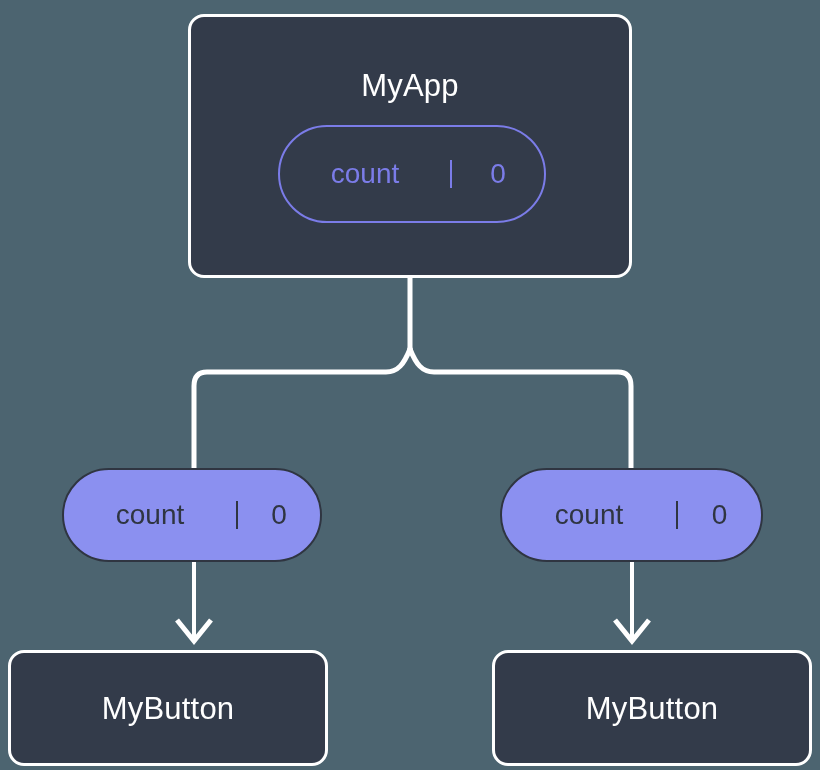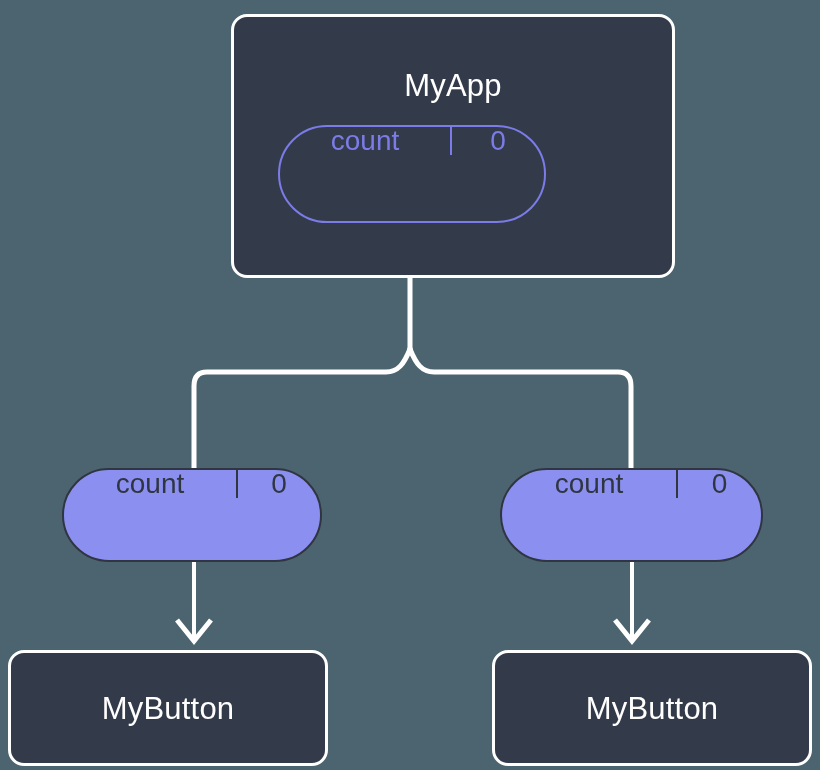--- a/index.html
+++ b/index.html
@@ -61,21 +61,20 @@
     white-space: nowrap;
   }
 
   #node-myapp {
     left: 188px;
     top: 14px;
     width: 444px;
     height: 264px;
     justify-content: flex-start;
     padding-top: 53px;
-    margin-left: 43px;
   }
 
   #node-mybutton-left {
     left: 8px;
     top: 650px;
     width: 320px;
     height: 116px;
     justify-content: center;
   }
 
@@ -84,21 +83,21 @@
     top: 650px;
     width: 320px;
     height: 116px;
     justify-content: center;
   }
 
   
   .pill {
     position: absolute;
     display: flex;
-    align-items: flex-start;
+    align-items: center;
     border-radius: 999px;
     overflow: hidden;
   }
 
   .pill-key, .pill-val {
     display: flex;
     align-items: center;
     justify-content: center;
     font-size: 28px;
     line-height: 1;

